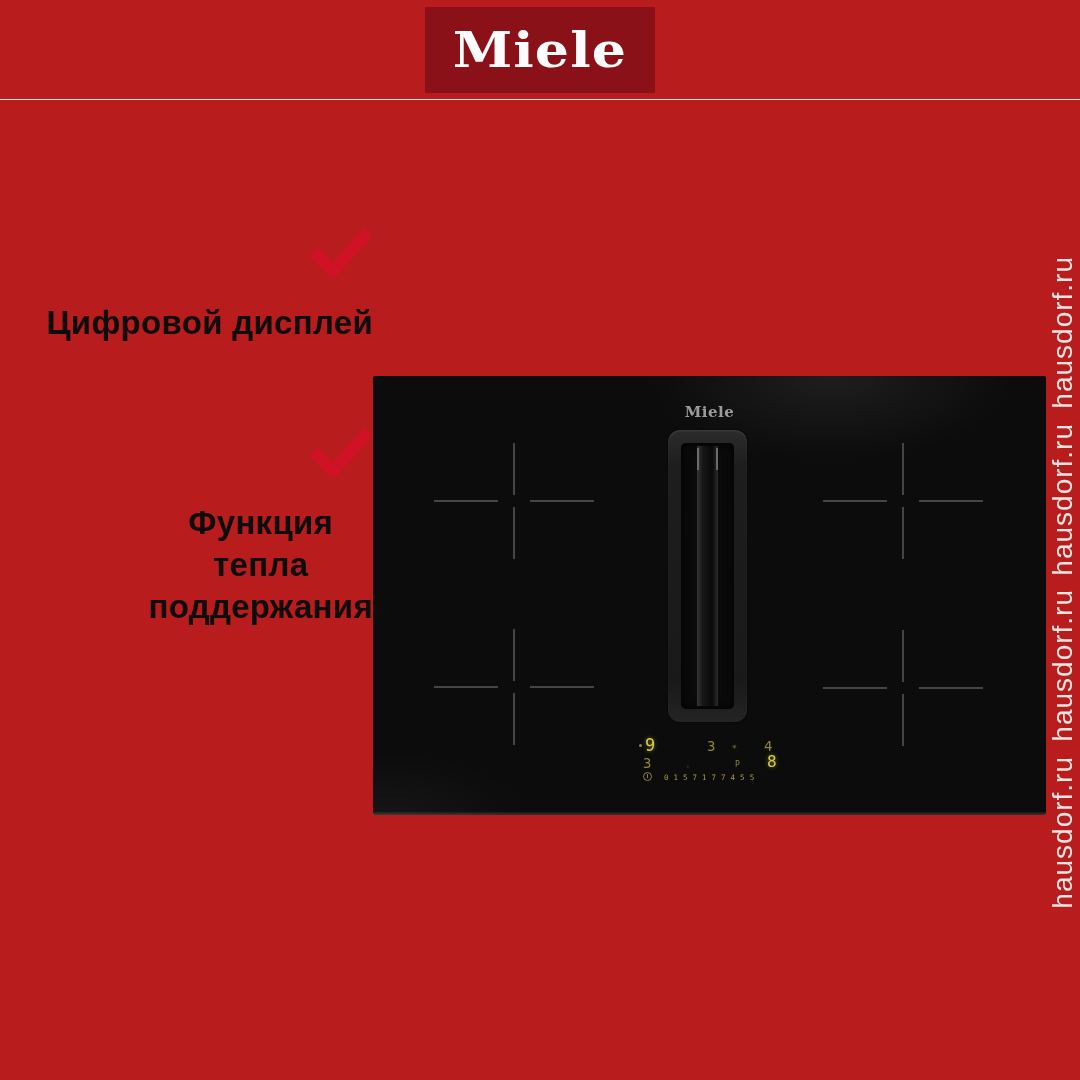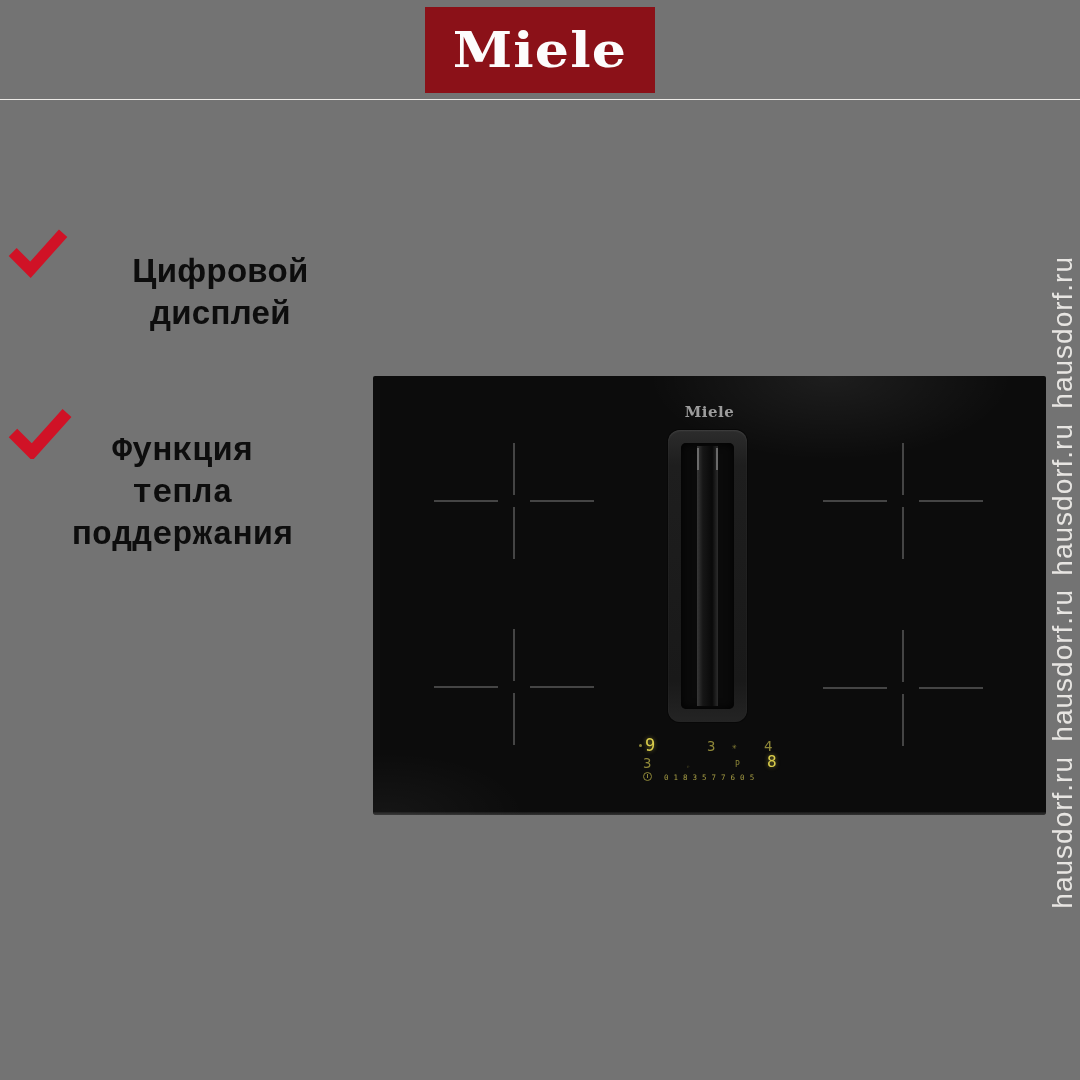--- a/index.html
+++ b/index.html
@@ -1,19 +1,19 @@
 <!DOCTYPE html>
 <html><head>
 <meta charset="utf-8">
 <style>
   html,body{margin:0;padding:0;}
   .canvas{
     position:relative;
     width:1080px;height:1080px;
-    background:#737373;
+    background:#b91c1c;
     overflow:hidden;
     font-family:"Liberation Sans", sans-serif;
   }
   .top-divider{
     position:absolute;left:0;top:99px;width:1080px;height:1px;
     background:#eceae7;
   }
   
   .brand-logo{
     position:absolute;left:425px;top:7px;width:230px;height:86px;
@@ -21,24 +21,24 @@
     display:flex;align-items:center;justify-content:center;
   }
   .brand-logo span{
     font-family:"DejaVu Serif", serif;
     font-weight:700;font-size:48px;color:#fdfcfc;
     transform:scaleX(1.12);letter-spacing:1px;
   }
   
   .feature{
     position:absolute;left:8px;width:365px;
-    display:flex;flex-direction:row;align-items:flex-start;
+    display:flex;flex-direction:column;align-items:flex-end;
   }
   #feature-1{top:226px;}
-  #feature-2{top:407px;font-family:Liberation Mono, monospace;}
+  #feature-2{top:426px;}
   #feature-3{top:706px;}
   .check{width:64px;height:52px;display:block;}
   .feature-label{
     margin-top:24px;
     font-size:33px;font-weight:700;color:#0d0d0d;
     line-height:42px;text-align:center;letter-spacing:.3px;
   }
   
   .hob{
     position:absolute;left:373px;top:376px;width:673px;height:439px;
@@ -202,21 +202,21 @@
       <span id="d-dot"></span>
       <span class="seg big bright" id="d-zone1">9</span>
       <span class="seg dim" id="d-zone2">3</span>
       <span class="seg dim" id="d-fan">✳</span>
       <span class="seg dim" id="d-zone3">4</span>
       <span class="seg dim" id="d-zone4">3</span>
       <span class="seg dim" id="d-timer">◦</span>
       <span class="seg dim" id="d-boost">P</span>
       <span class="seg bright" id="d-zone5">8</span>
       <span id="d-power"></span>
-      <span class="seg" id="d-scale">0183577605</span>
+      <span class="seg" id="d-scale">0157177455</span>
     </div>
 
   </div>
 
   <div class="watermark-col">
     <span class="watermark">hausdorf.ru</span>
     <span class="watermark">hausdorf.ru</span>
     <span class="watermark">hausdorf.ru</span>
     <span class="watermark">hausdorf.ru</span>
   </div>

